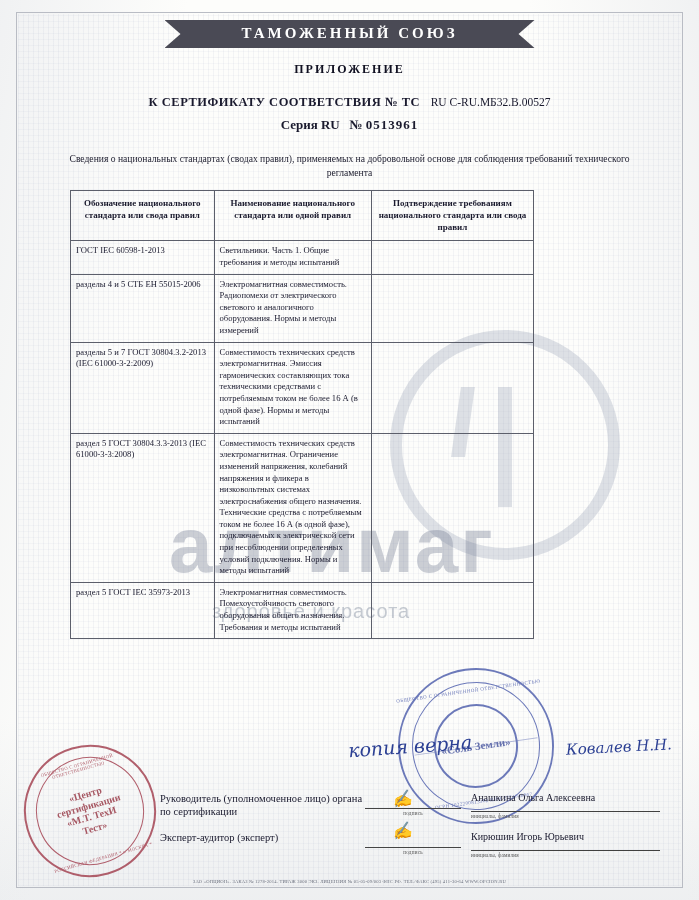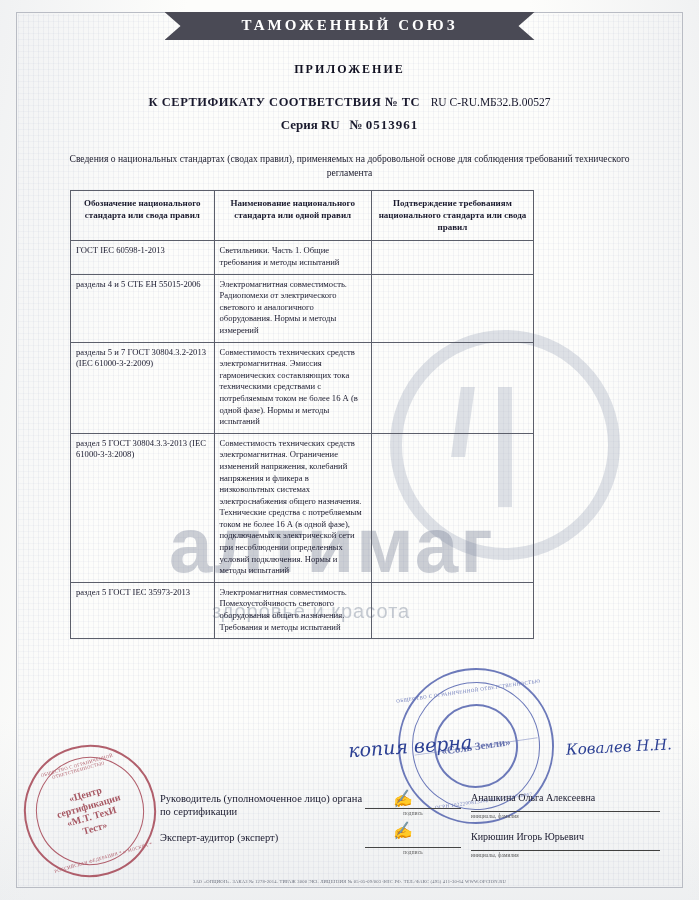--- a/index.html
+++ b/index.html
@@ -46,21 +46,21 @@
     bottom: 14px;
     background:
       repeating-linear-gradient(90deg, rgba(150,160,190,0.10) 0 1px, rgba(255,255,255,0) 1px 5px),
       repeating-linear-gradient(0deg, rgba(150,160,190,0.07) 0 1px, rgba(255,255,255,0) 1px 6px);
     pointer-events: none;
   }
 
   
   .banner-wrap {
     position: absolute;
-    top: 12px;
+    top: 20px;
     left: 0;
     right: 0;
     display: flex;
     justify-content: center;
   }
   .banner {
     background: #4a4a55;
     color: #ffffff;
     font-family: "Liberation Serif", serif;
     font-weight: bold;

